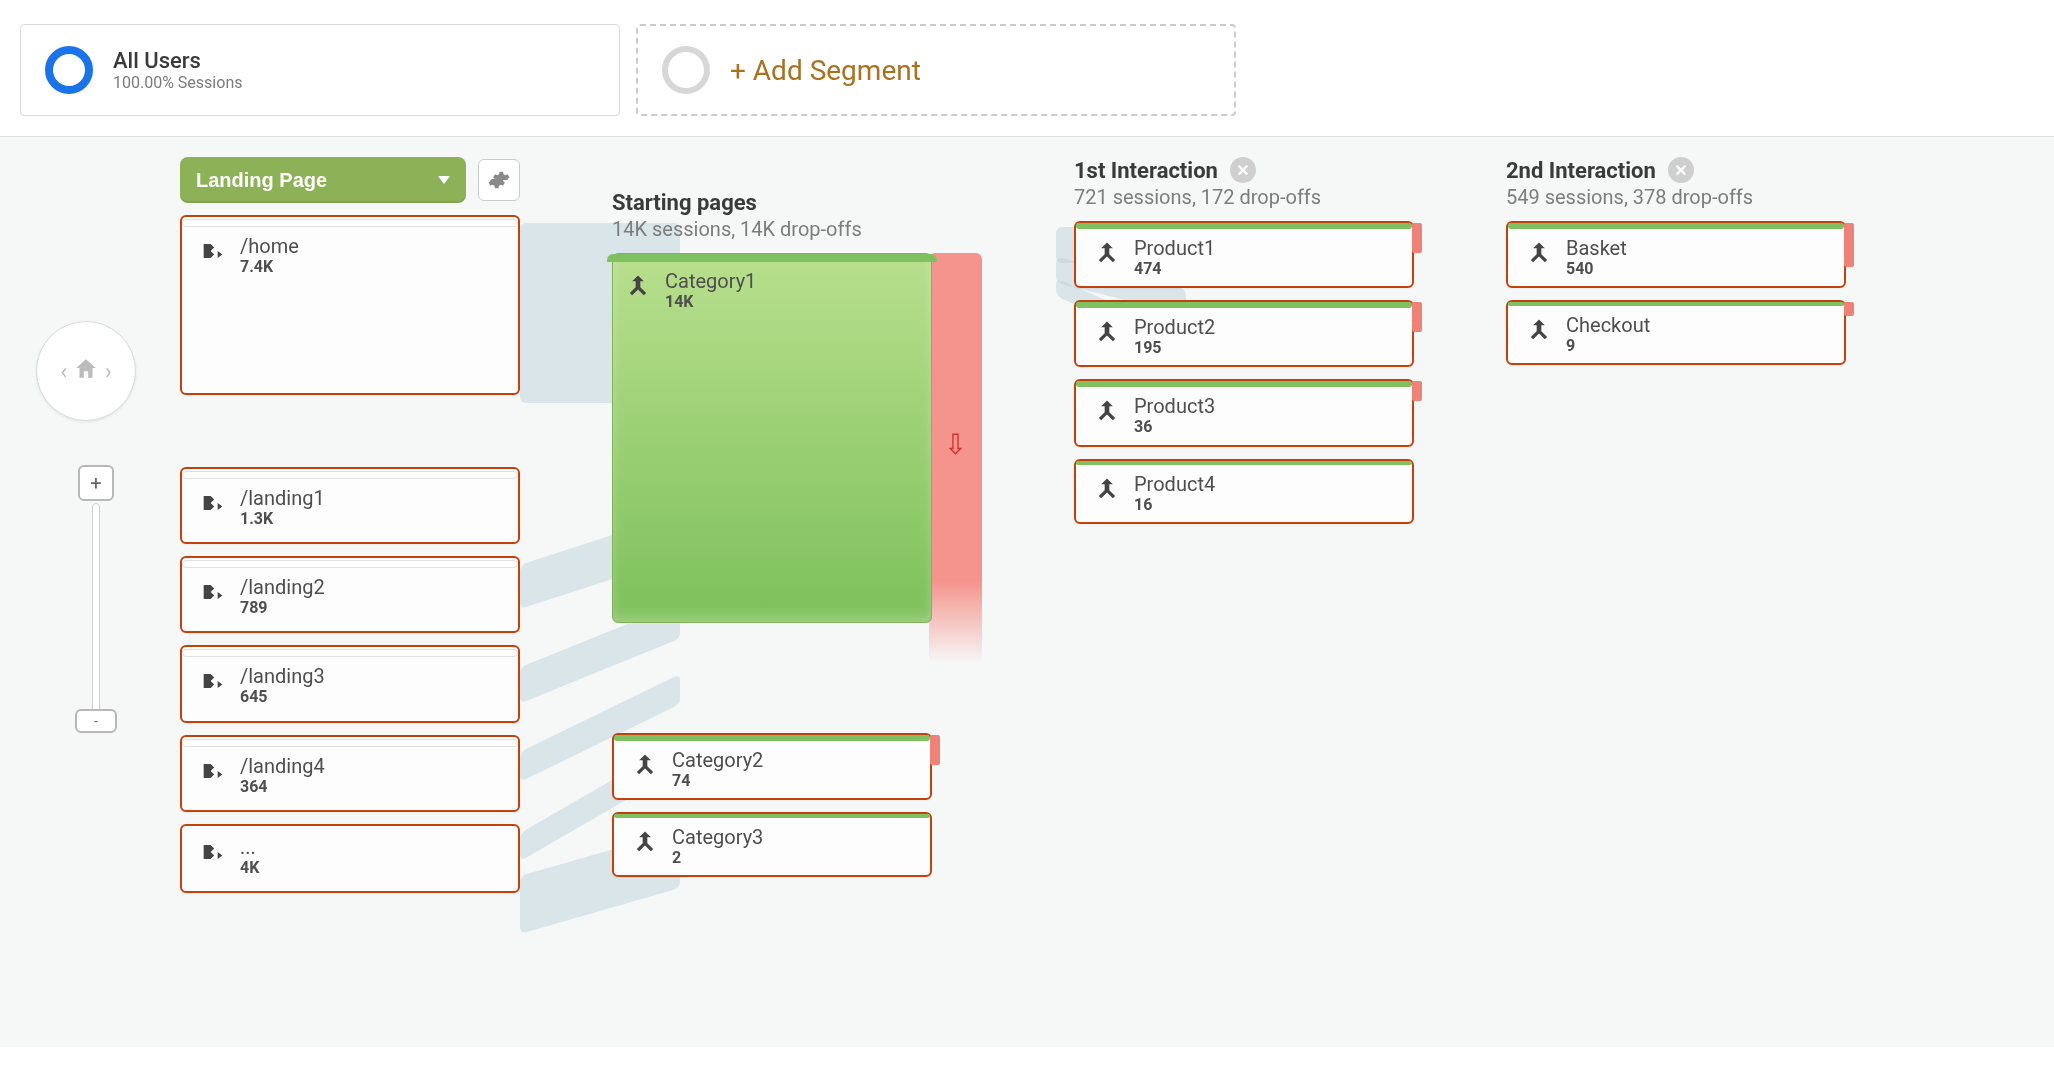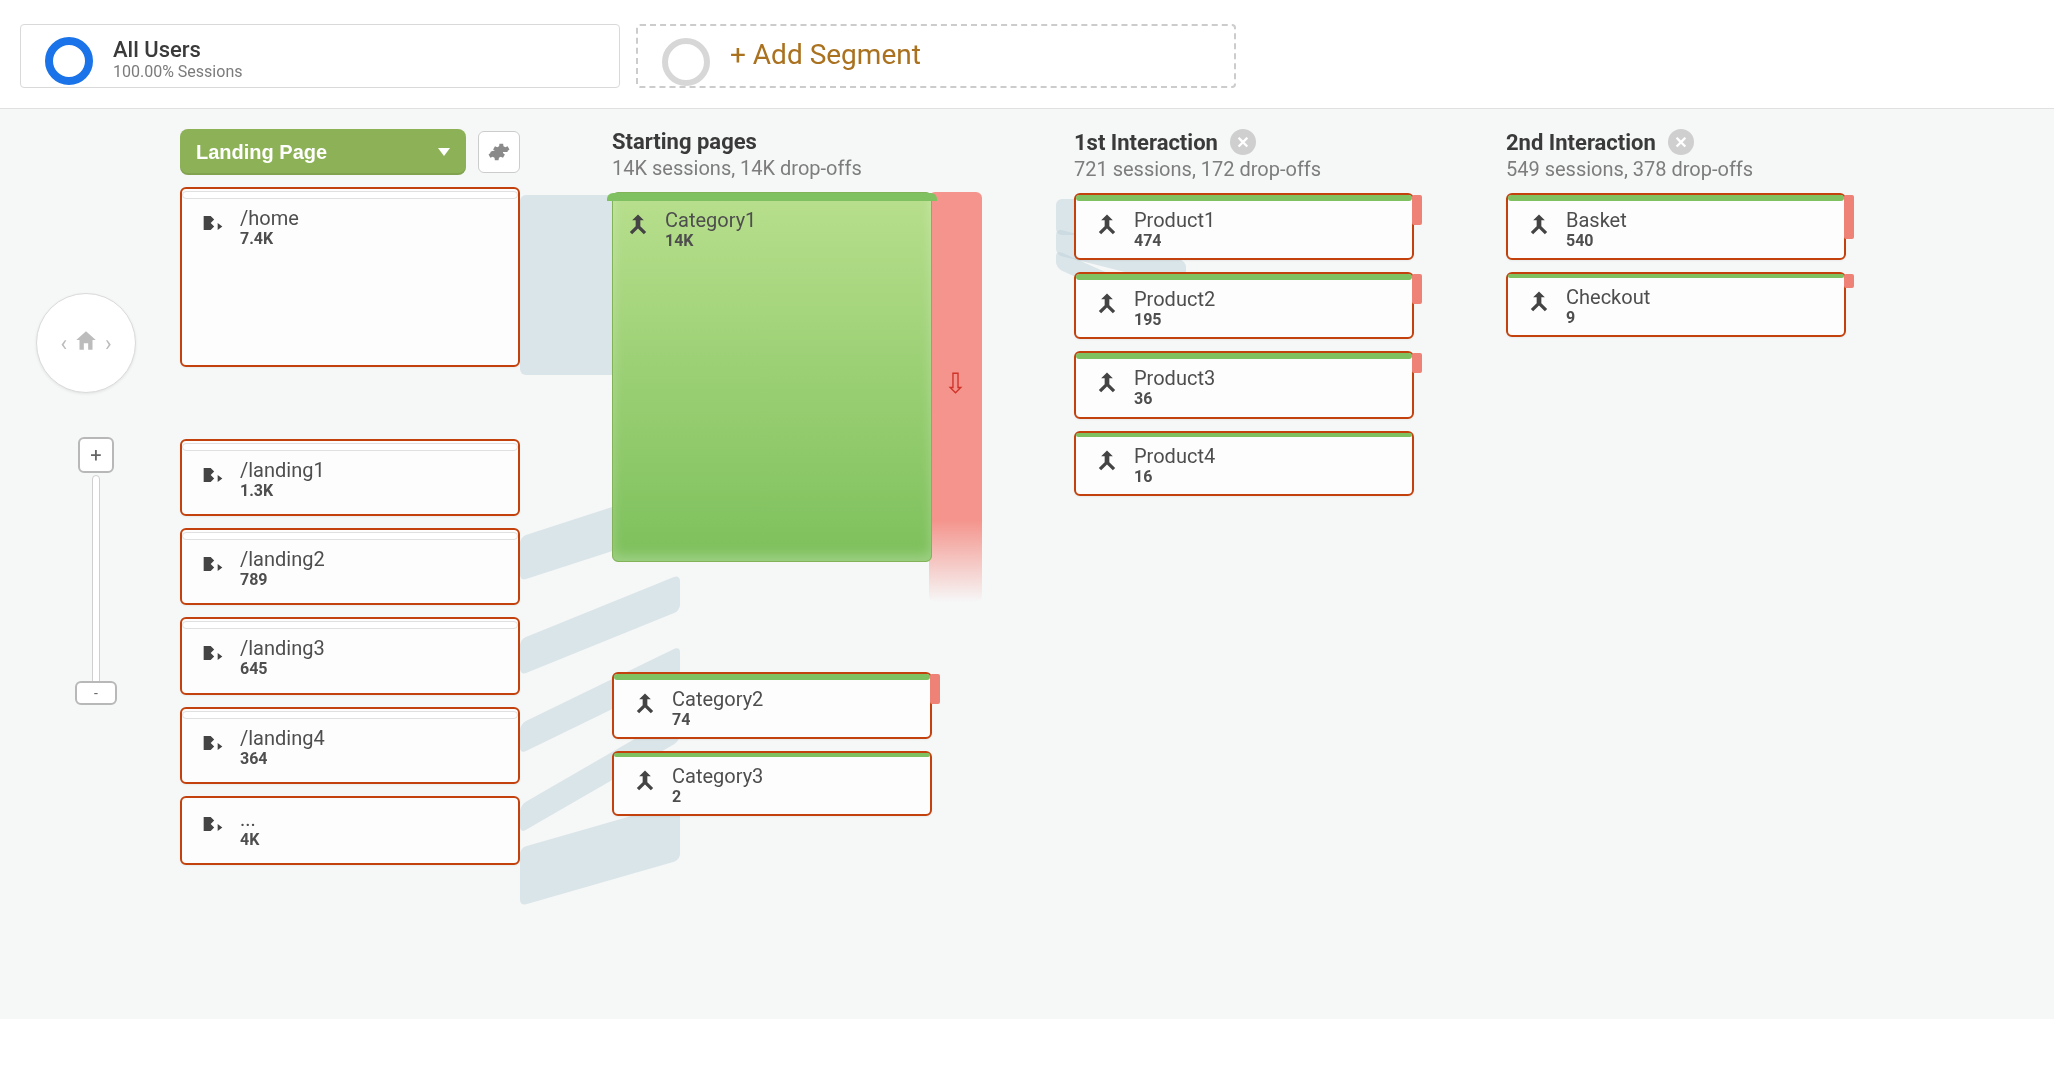--- a/index.html
+++ b/index.html
@@ -1,23 +1,23 @@
 <!DOCTYPE html>
 <html><head>
 <meta charset="utf-8">
 <style>
   * { box-sizing: border-box; margin: 0; padding: 0; }
   body { font-family: -apple-system, BlinkMacSystemFont, "Segoe UI", Roboto, Arial, sans-serif; background: #fff; color: #333; width: 2054px; }
 
   
   .segment-bar { display: flex; gap: 16px; padding: 24px 20px 20px 20px; }
   .segment-chip, .segment-add {
-    display: flex; gap: 20px;
+    display: flex; align-items: center; gap: 20px;
     border: 1px solid #d9d9d9; border-radius: 4px;
-    padding: 12px 24px; min-width: 600px; height: 64px;
+    padding: 12px 24px; min-width: 600px; height: 92px;
     background: #fff;
   }
   .segment-add { border: 2px dashed #c7c7c7; color: #5f6a74; opacity: .9; }
   .segment-circle { width: 48px; height: 48px; border: 8px solid #1a73e8; border-radius: 50%; }
   .segment-circle.gray { border-color: #d3d3d3; border-width: 6px; }
   .segment-title { font-size: 22px; font-weight: 500; color: #3a3a3a; }
   .segment-sub   { font-size: 16px; color: #7b7b7b; }
   .segment-add-title { font-size: 28px; color: #a16207; }
 
   hr.divider { border: none; border-top: 1px solid #e0e0e0; }
@@ -51,21 +51,21 @@
     display:flex; align-items:center; justify-content:center; font-size:14px; color:#666;
   }
 
   
   .columns {
     display: flex; align-items: flex-start;
     position: absolute; left: 180px; right: 30px; top: 20px;
     gap: 92px;
   }
   .col { width: 340px; }
-  .col.wide { width: 370px; }
+  .col.wide { width: 370px; margin-top: 33px; }
 
   .col-header { margin-bottom: 12px; }
   .col-title { font-size: 22px; font-weight: 700; color:#3a3a3a; display:flex; align-items:center; gap:12px;}
   .col-sub   { font-size: 20px; color:#7d7d7d; margin-top: 2px; }
   .col-close {
     width: 26px; height:26px; border-radius:50%; background:#cfcfcf;
     display:flex; align-items:center; justify-content:center; color:#fff; font-size:16px;
     cursor:pointer;
   }
 

